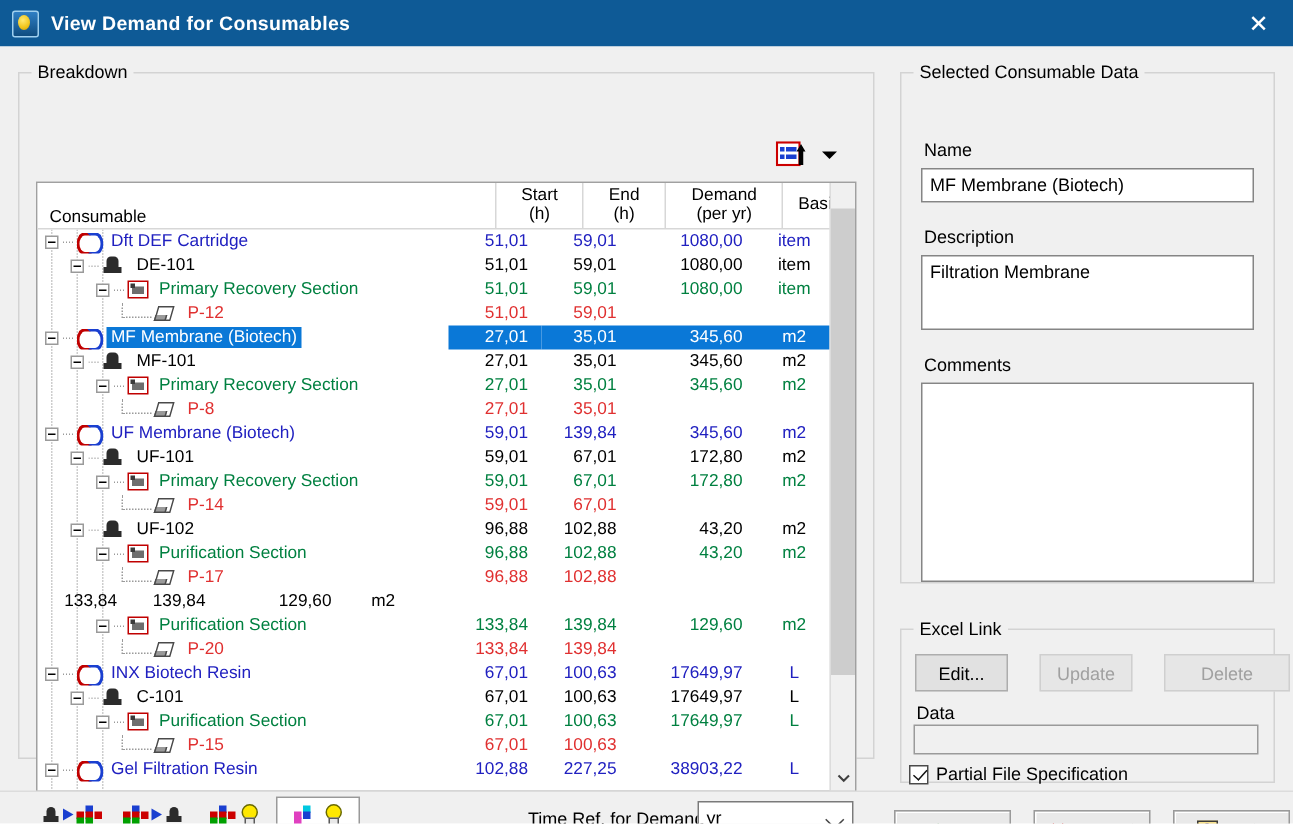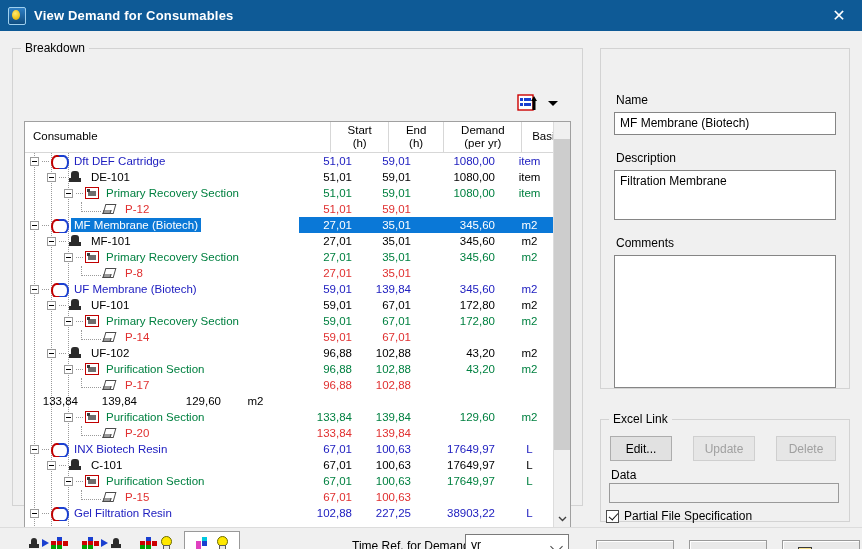--- a/index.html
+++ b/index.html
@@ -92,21 +92,21 @@
   .hcell {
     box-sizing: border-box; position: relative;
     display: flex; align-items: center; justify-content: center;
     font-size: 11.5px; line-height: 1.15; text-align: center;
     border-right: 1px solid #d7d7d7;
   }
   .hcell.left { justify-content: flex-start; padding-left: 8px; text-align: left; }
   .hcell span.two { display: block; }
   .hcell:last-child { border-right: none; }
 
-  .col-name  { width: 328px; }
+  .col-name  { width: 328px; align-items: flex-end; }
   .col-start { width: 62px; }
   .col-end   { width: 59px; }
   .col-dem   { width: 84px; }
   .col-basis { width: 51px; }
 
   .rows {
     position: relative; height: 374px; overflow: hidden;
   }
   .row {
     position: relative; height: 16px; display: flex; align-items: center;
@@ -317,21 +317,21 @@
   
   .btn {
     position: absolute; box-sizing: border-box; height: 25px;
     border: 1px solid #adadad; background: #e1e1e1;
     display: flex; align-items: center; justify-content: center;
     font-size: 12px; color: #000;
   }
   .btn.disabled { color: #a0a0a0; background: #e6e6e6; border-color: #cfcfcf; }
   #edit-btn   { left: 610px; top: 405px; width: 62px; }
   #update-btn { left: 693px; top: 405px; width: 62px; }
-  #delete-btn { left: 776px; top: 405px; width: 60px; }
+  #delete-btn { left: 776px; top: 405px; width: 84px; }
 
   #file-label { left: 611px; top: 437px; }
   #file-field { left: 609px; top: 452px; width: 230px; height: 20px; background: #f0f0f0; border: 1px solid #9a9a9a; }
 
   .checkrow {
     position: absolute; left: 606px; top: 478px;
     display: flex; align-items: center; font-size: 12px;
   }
   .checkbox {
     width: 13px; height: 13px; box-sizing: border-box;
@@ -785,20 +785,21 @@
   </div>
 
   <div class="timeref-label">Time Ref. for Demand</div>
   <div class="timeref-select">
     <span>yr</span>
     <span class="timeref-chev"></span>
   </div>
 
   <div class="groupbox" id="selected-group">
     <div class="gb-frame"></div>
+    <div class="gb-title">Selected Consumable Data</div>
   </div>
 
   <div class="flabel" id="name-label">Name</div>
   <div class="field" id="name-field">MF Membrane (Biotech)</div>
 
   <div class="flabel" id="desc-label">Description</div>
   <div class="field" id="desc-field">Filtration Membrane</div>
 
   <div class="flabel" id="comments-label">Comments</div>
   <div class="field" id="comments-field"></div>

